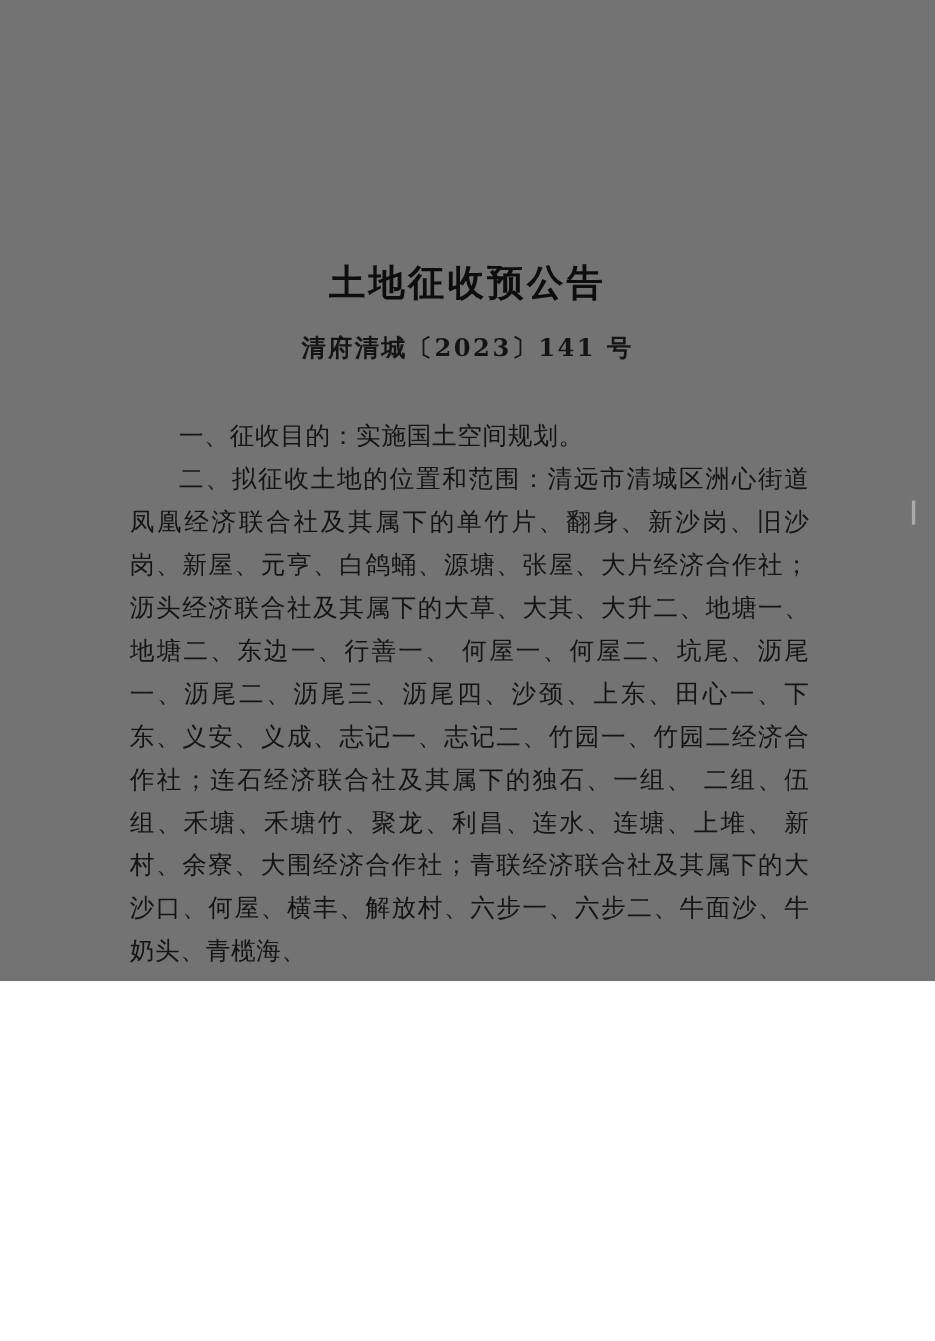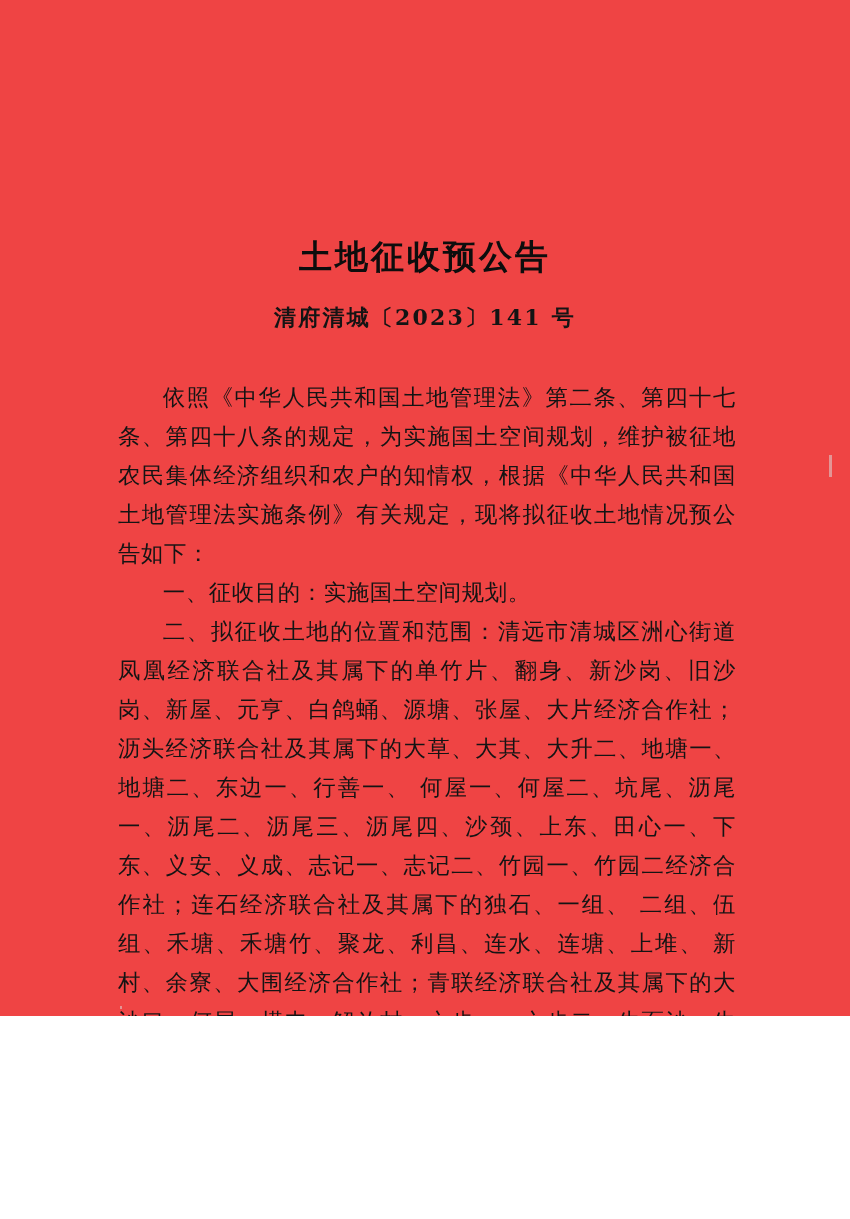--- a/index.html
+++ b/index.html
@@ -5,23 +5,23 @@
 <style>
   html, body {
     margin: 0;
     padding: 0;
     background: #ffffff;
   }
 
   .page {
     position: relative;
     width: 850px;
-    height: 1016px;
+    height: 892px;
     margin: 0 auto;
-    background: #ef4444;
+    background: #737373;
     overflow: hidden;
     box-sizing: border-box;
     font-family: "DejaVu Serif", "Liberation Serif", serif;
     color: #121212;
     -webkit-font-smoothing: antialiased;
   }
 
   
   .doc-title {
     position: absolute;
@@ -100,21 +100,20 @@
 <body>
 
 <div class="page">
 
   <h1 class="doc-title">土地征收预公告</h1>
 
   <div class="doc-number">清府清城〔2023〕141 号</div>
 
   <div class="body-block">
 
-    <p class="para indent">依照《中华人民共和国土地管理法》第二条、第四十七条、第四十八条的规定，为实施国土空间规划，维护被征地农民集体经济组织和农户的知情权，根据《中华人民共和国土地管理法实施条例》有关规定，现将拟征收土地情况预公告如下：</p>
 
     <p class="para indent">一、征收目的：实施国土空间规划。</p>
 
     <p class="para indent">二、拟征收土地的位置和范围：清远市清城区洲心街道凤凰经济联合社及其属下的单竹片、翻身、新沙岗、旧沙岗、新屋、元亨、白鸽蛹、源塘、张屋、大片经济合作社；沥头经济联合社及其属下的大草、大其、大升二、地塘一、地塘二、东边一、行善一、 何屋一、何屋二、坑尾、沥尾一、沥尾二、沥尾三、沥尾四、沙颈、上东、田心一、下东、义安、义成、志记一、志记二、竹园一、竹园二经济合作社；连石经济联合社及其属下的独石、一组、 二组、伍组、禾塘、禾塘竹、聚龙、利昌、连水、连塘、上堆、 新村、余寮、大围经济合作社；青联经济联合社及其属下的大沙口、何屋、横丰、解放村、六步一、六步二、牛面沙、牛奶头、青榄海、</p>
 
   </div>
 
   <div class="page-footer">— 1 —</div>
 
   <div class="scan-speck speck-a"></div>

